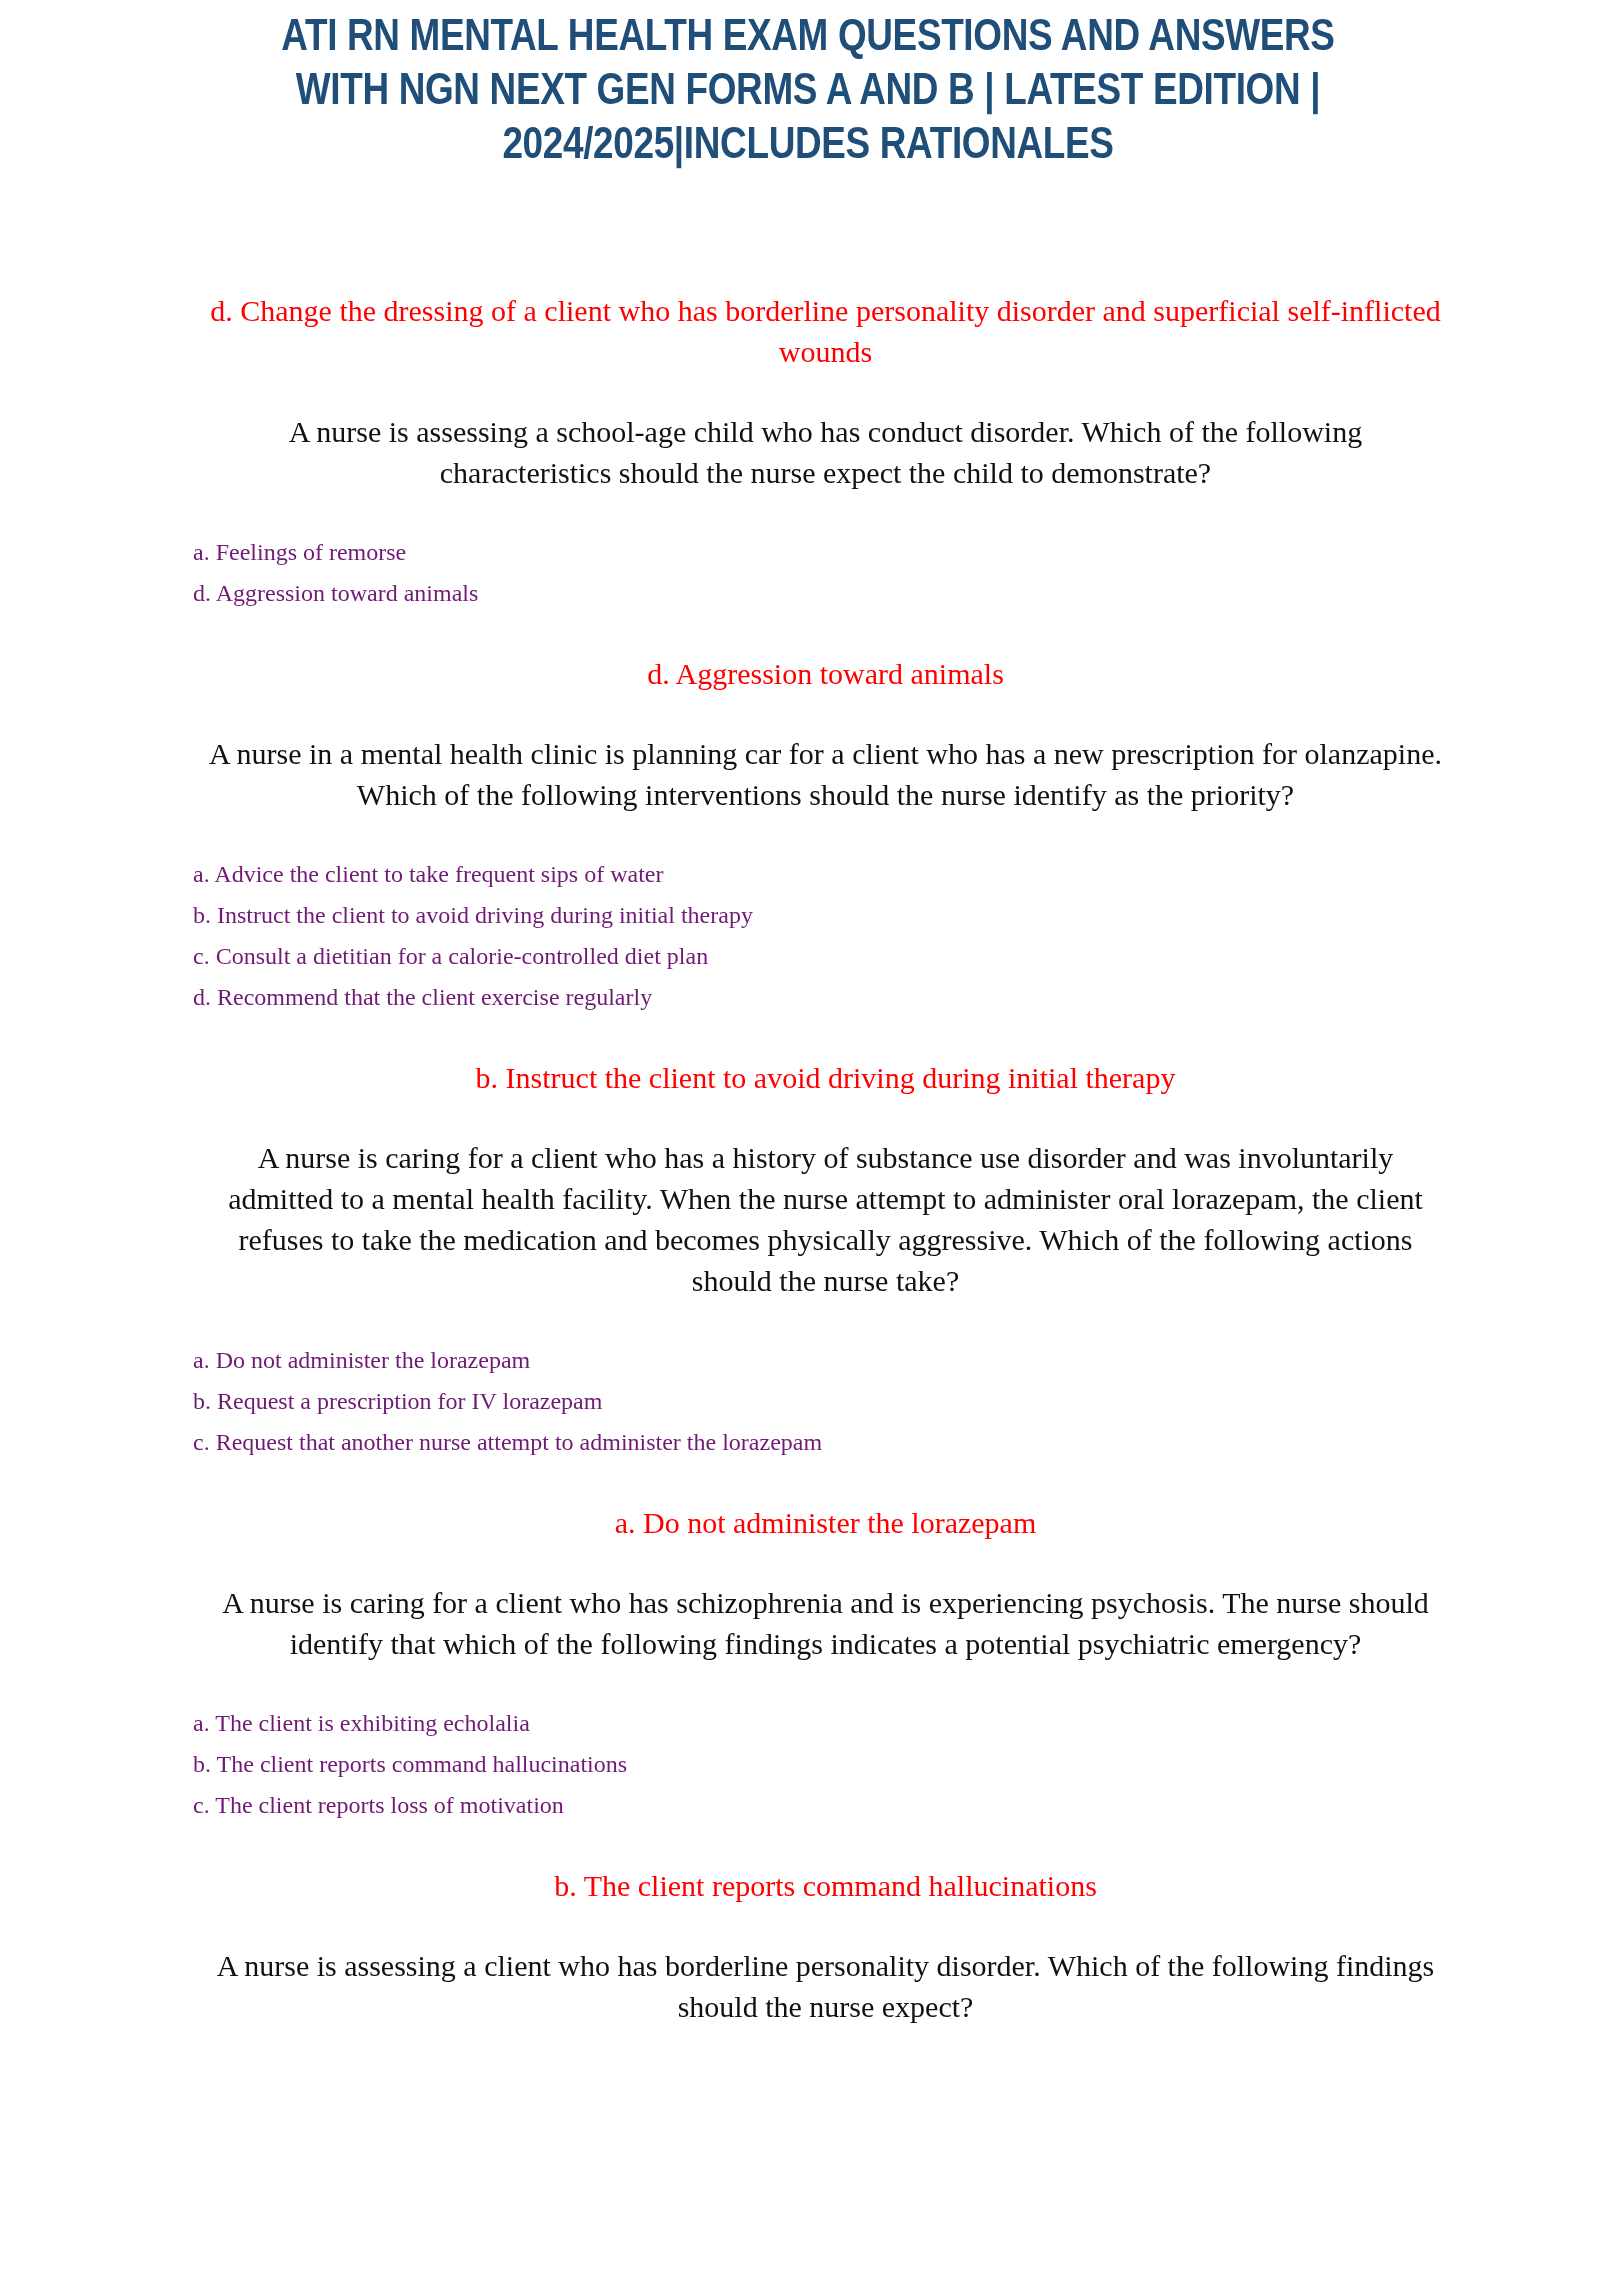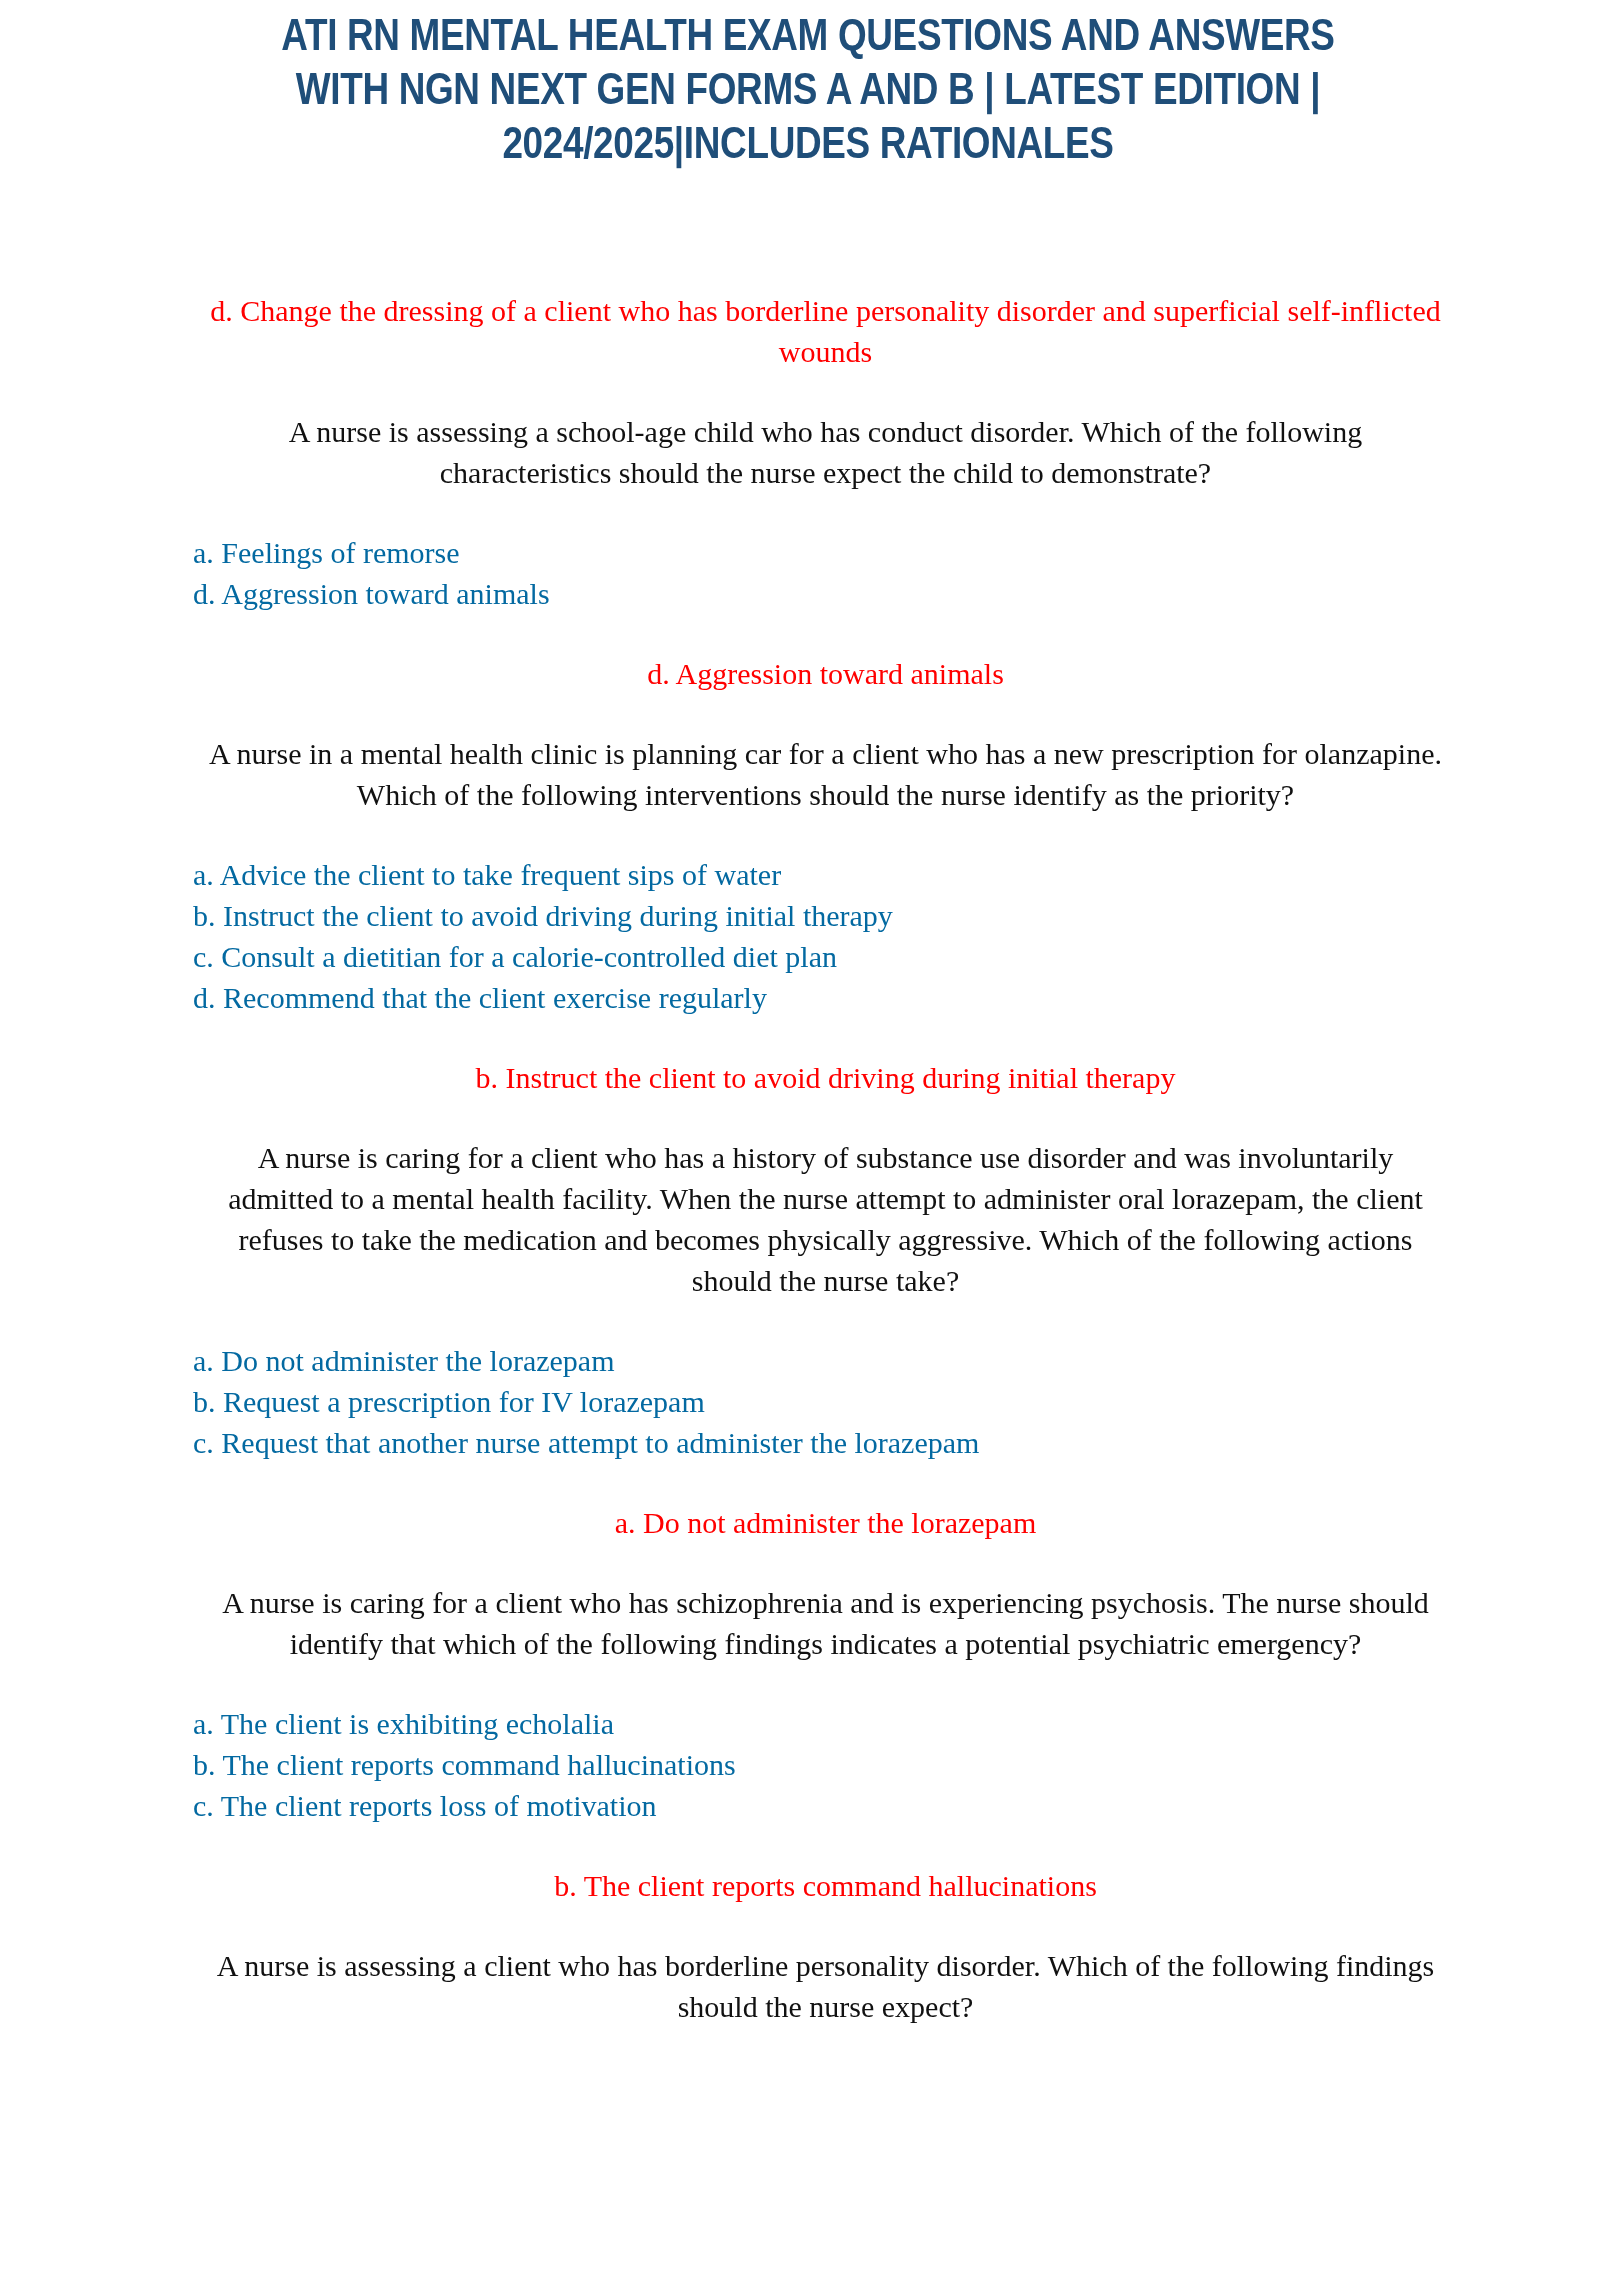--- a/index.html
+++ b/index.html
@@ -62,23 +62,23 @@
     text-align: center;
     font-family: "Liberation Serif", "DejaVu Serif", serif;
   }
 
   .para.answer {
     color: #FF0000;
   }
   .spacer-md { height: 39px; }
 
   .options {
-    font-size: 30px;
+    font-size: 24px;
     line-height: 41px;
-    color: #0369a1;
+    color: #701a75;
     margin: 0;
     padding: 0;
     list-style: none;
     font-family: "Liberation Serif", "DejaVu Serif", serif;
   }
   .options li {
     margin: 0;
     padding: 0;
     white-space: nowrap;
   }

